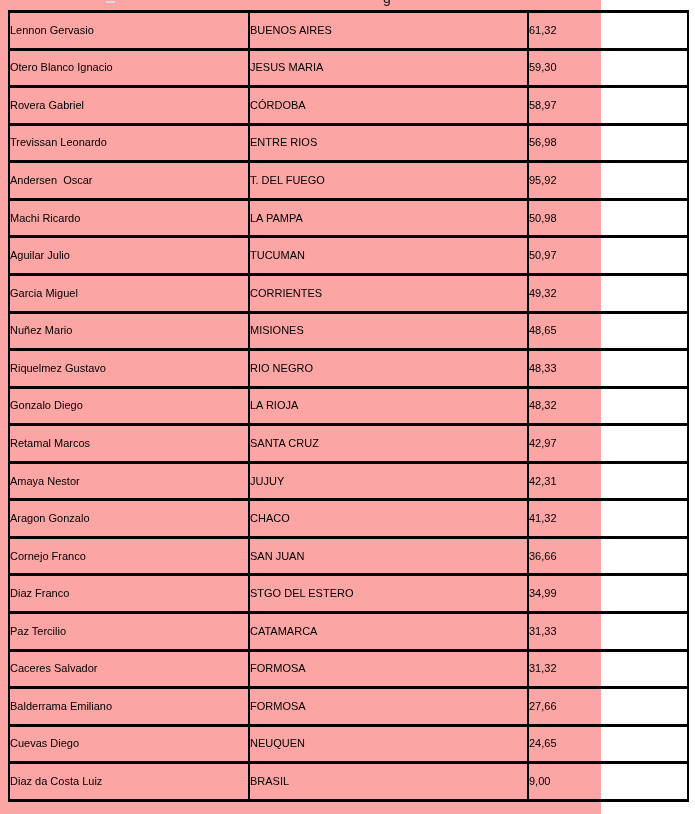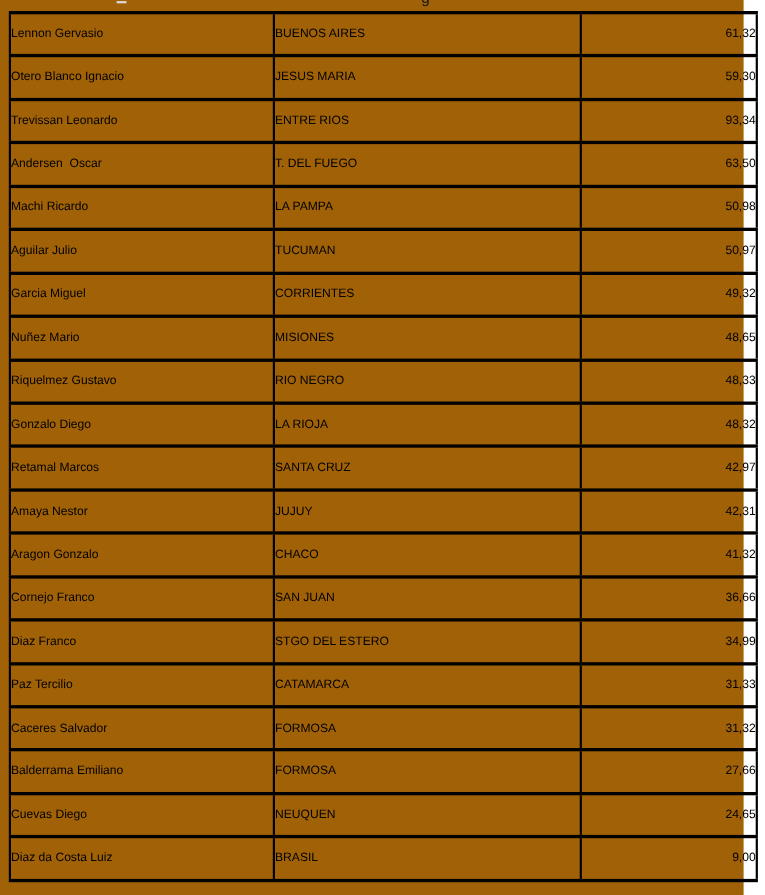--- a/index.html
+++ b/index.html
@@ -7,23 +7,23 @@
     padding: 0;
     background: #ffffff;
     width: 695px;
     height: 814px;
     overflow: hidden;
     font-family: "Liberation Sans", sans-serif;
     color: #000000;
   }
   .page {
     position: relative;
-    width: 676px;
+    width: 601px;
     height: 814px;
-    background: #a16207;
+    background: #fca5a5;
   }
   
   .heading-clip {
     position: absolute;
     top: 0;
     left: 0;
     width: 695px;
     height: 6px;
     overflow: hidden;
   }
@@ -66,21 +66,21 @@
     padding-left: 6px;
     text-align: left;
     white-space: pre;
   }
   td.col-place {
     padding-left: 6px;
     text-align: left;
     white-space: nowrap;
   }
   td.col-score {
-    text-align: right;
+    text-align: left;
     white-space: nowrap;
   }
 </style>
 </head>
 <body>
 
 <div class="page">
 
   <div class="heading-clip">
     <span>g</span>
@@ -99,33 +99,38 @@
       <td class="col-place">BUENOS AIRES</td>
       <td class="col-score">61,32</td>
     </tr>
 
     <tr>
       <td class="col-player">Otero Blanco Ignacio</td>
       <td class="col-place">JESUS MARIA</td>
       <td class="col-score">59,30</td>
     </tr>
 
+    <tr>
+      <td class="col-player">Rovera Gabriel</td>
+      <td class="col-place">CÓRDOBA</td>
+      <td class="col-score">58,97</td>
+    </tr>
 
     <tr>
       <td class="col-player">Trevissan Leonardo</td>
       <td class="col-place">ENTRE RIOS</td>
-      <td class="col-score">93,34</td>
+      <td class="col-score">56,98</td>
     </tr>
 
 
 
     <tr>
       <td class="col-player">Andersen  Oscar</td>
       <td class="col-place">T. DEL FUEGO</td>
-      <td class="col-score">63,50</td>
+      <td class="col-score">95,92</td>
     </tr>
 
     <tr>
       <td class="col-player">Machi Ricardo</td>
       <td class="col-place">LA PAMPA</td>
       <td class="col-score">50,98</td>
     </tr>
 
     <tr>
       <td class="col-player">Aguilar Julio</td>

